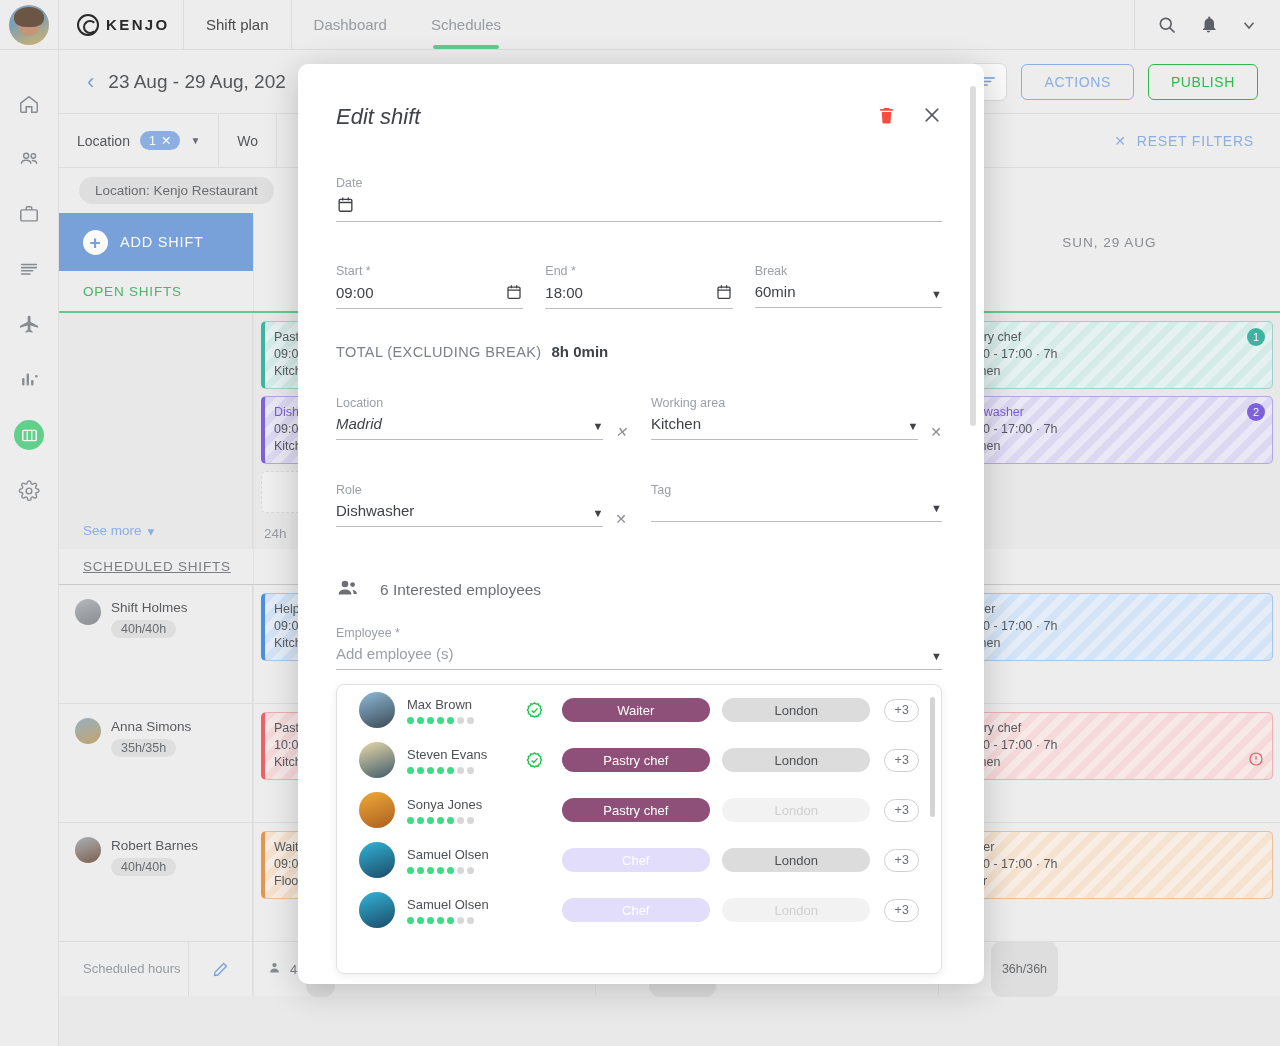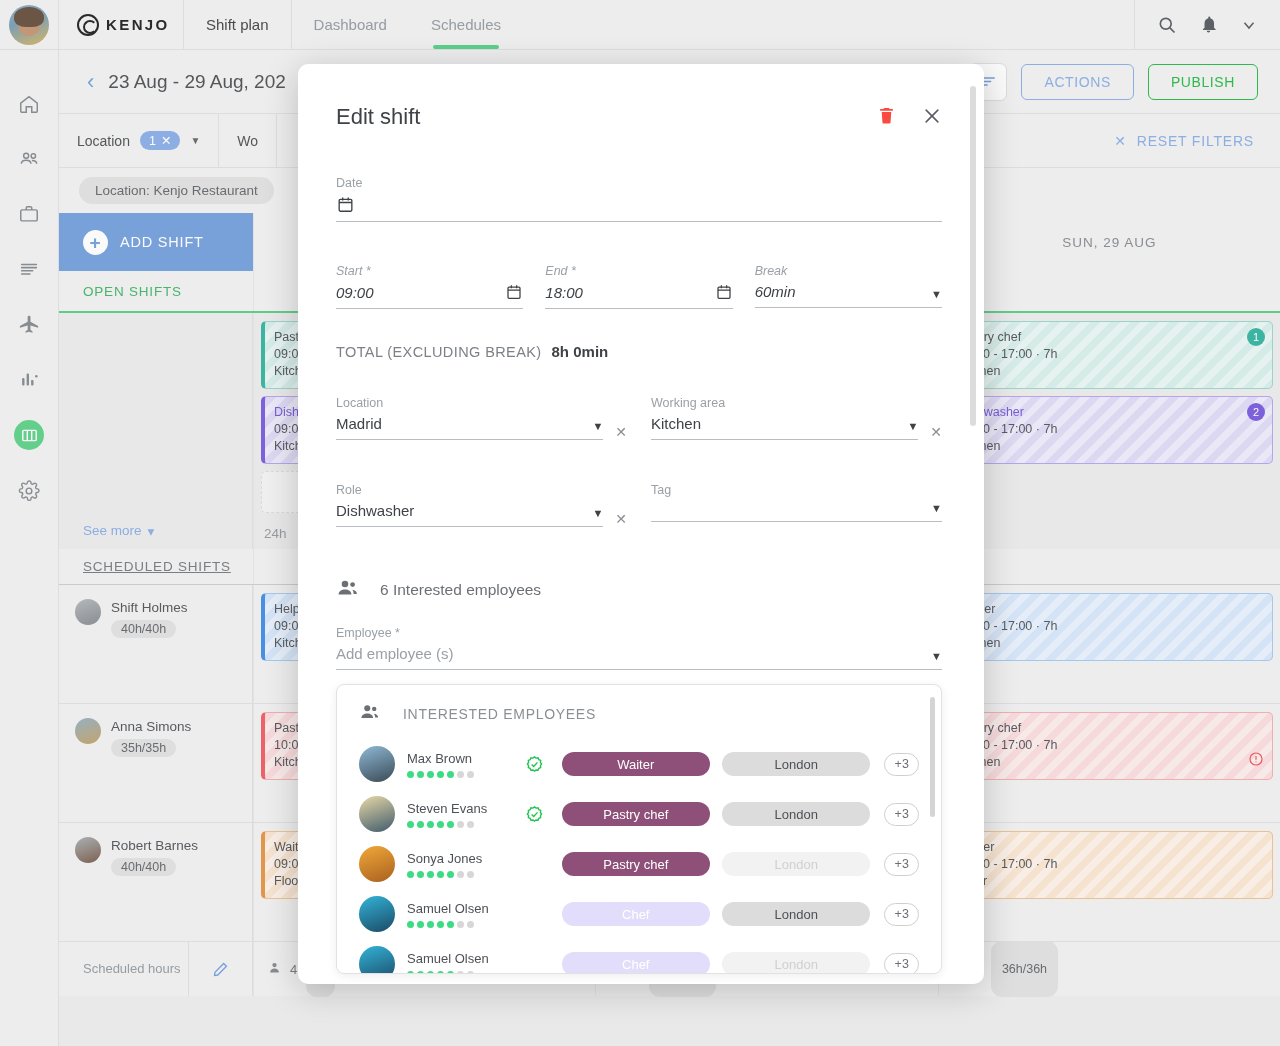--- a/index.html
+++ b/index.html
@@ -202,39 +202,39 @@
 
   
   .scrim{position:absolute;inset:0;background:rgba(0,0,0,0.02);}
   .modal{
     position:absolute;left:298px;top:64px;width:686px;height:920px;
     background:#fff;border-radius:10px;box-shadow:0 6px 34px rgba(0,0,0,.20);
     overflow:hidden;
   }
   .modal-scroll{position:absolute;inset:0;padding:40px 42px 0 38px;}
   .modal-track{position:absolute;right:8px;top:22px;width:6px;height:340px;background:#dcdcdc;border-radius:3px;}
-  .mhead{display:flex;align-items:flex-end;}
+  .mhead{display:flex;align-items:center;font-style:italic;}
   .mtitle{font-size:22px;color:#3f4246;}
   .mhead-actions{margin-left:auto;display:flex;align-items:center;gap:26px;}
   .trash{color:#fa4b41;cursor:pointer;}
   .xclose{color:#5a5d61;cursor:pointer;}
 
   .field{position:relative;margin-top:6px;}
   .flabel{font-size:12.5px;color:#9aa0a6;margin-bottom:5px;}
   .fline{
     border-bottom:1px solid #b9bcc0;padding-bottom:7px;display:flex;align-items:flex-end;
   }
   .fval{font-size:15px;color:#3f4246;flex:1;}
   .fval.ph{color:#9aa0a6;}
   .ficon{color:#3f4246;display:flex;align-items:center;cursor:pointer;}
   .fcaret{color:#3f4246;font-size:11px;cursor:pointer;}
   .fclear{color:#8a8f94;font-size:14px;margin-left:12px;cursor:pointer;}
 
   .row3{display:flex;gap:22px;margin-top:36px;}
-  .row3 > div{flex:1;font-style:italic;}
+  .row3 > div{flex:1;}
   .total{display:flex;align-items:baseline;gap:10px;margin-top:34px;}
   .total-l{font-size:14.5px;color:#7d8186;letter-spacing:.4px;}
   .total-v{font-size:15px;color:#3f4246;font-weight:bold;}
   .row2{display:flex;gap:24px;margin-top:30px;}
   .row2 > div{flex:1;}
 
   .interested{display:flex;align-items:center;gap:20px;margin-top:42px;}
   .interested-t{font-size:15.5px;color:#6c7075;}
 
   .dropdown{
@@ -707,21 +707,21 @@
     </div>
 
     <div class="total">
       <span class="total-l">TOTAL (EXCLUDING BREAK)</span>
       <span class="total-v">8h 0min</span>
     </div>
 
     <div class="row2">
       <div class="field">
         <div class="flabel">Location</div>
-        <div class="fline" style="border-bottom:none;">
+        <div class="fline" style="border-bottom:none;font-style:italic;">
           <span class="fval" style="border-bottom:1px solid #b9bcc0;padding-bottom:7px;">Madrid</span>
           <span class="fcaret" style="border-bottom:1px solid #b9bcc0;padding-bottom:7px;">▼</span>
           <span class="fclear">✕</span>
         </div>
       </div>
       <div class="field">
         <div class="flabel">Working area</div>
         <div class="fline" style="border-bottom:none;">
           <span class="fval" style="border-bottom:1px solid #b9bcc0;padding-bottom:7px;">Kitchen</span>
           <span class="fcaret" style="border-bottom:1px solid #b9bcc0;padding-bottom:7px;">▼</span>
@@ -763,31 +763,20 @@
     <div class="field" style="margin-top:22px;">
       <div class="flabel">Employee *</div>
       <div class="fline">
         <span class="fval ph">Add employee (s)</span>
         <span class="fcaret">▼</span>
       </div>
     </div>
 
     <div class="dropdown">
       <div class="dd-track"></div>
-      <div class="dd-head">
-        <span>
-          <svg width="22" height="22" viewBox="0 0 24 24" fill="#6c7075">
-              <circle cx="9" cy="8" r="3.3"></circle>
-              <circle cx="16.6" cy="8.6" r="2.4"></circle>
-              <path d="M2.6 18.5c0-3.2 2.9-5 6.4-5s6.4 1.8 6.4 5z"></path>
-              <path d="M16.2 13.8c2.8.2 4.7 1.7 4.7 4.2h-3.3c0-1.8-.5-3.1-1.4-4.2z"></path>
-            </svg>
-        </span>
-        <span class="dd-head-t">INTERESTED EMPLOYEES</span>
-      </div>
 
       <div class="dd-row">
         <div class="dd-av" style="background:linear-gradient(160deg,#8fb9d6,#3a4a55);"></div>
         <div class="dd-name-wrap">
           <div class="dd-name">Max Brown</div>
           <div class="dots">
             <span class="dot"></span>
               <span class="dot"></span>
               <span class="dot"></span>
               <span class="dot"></span>

